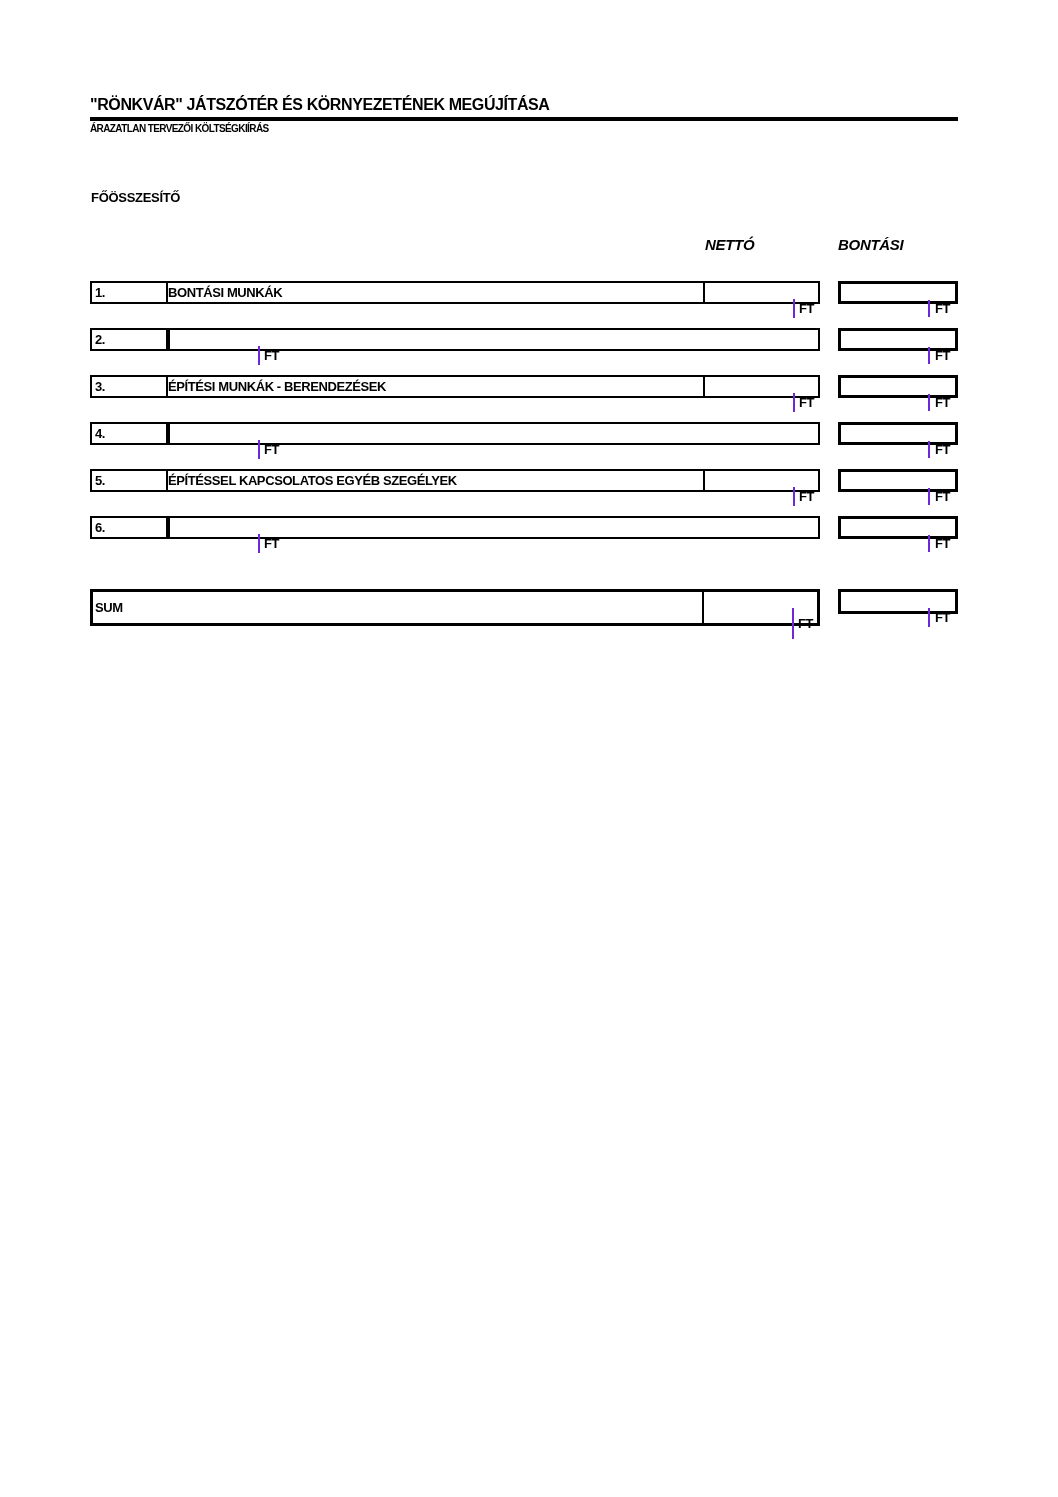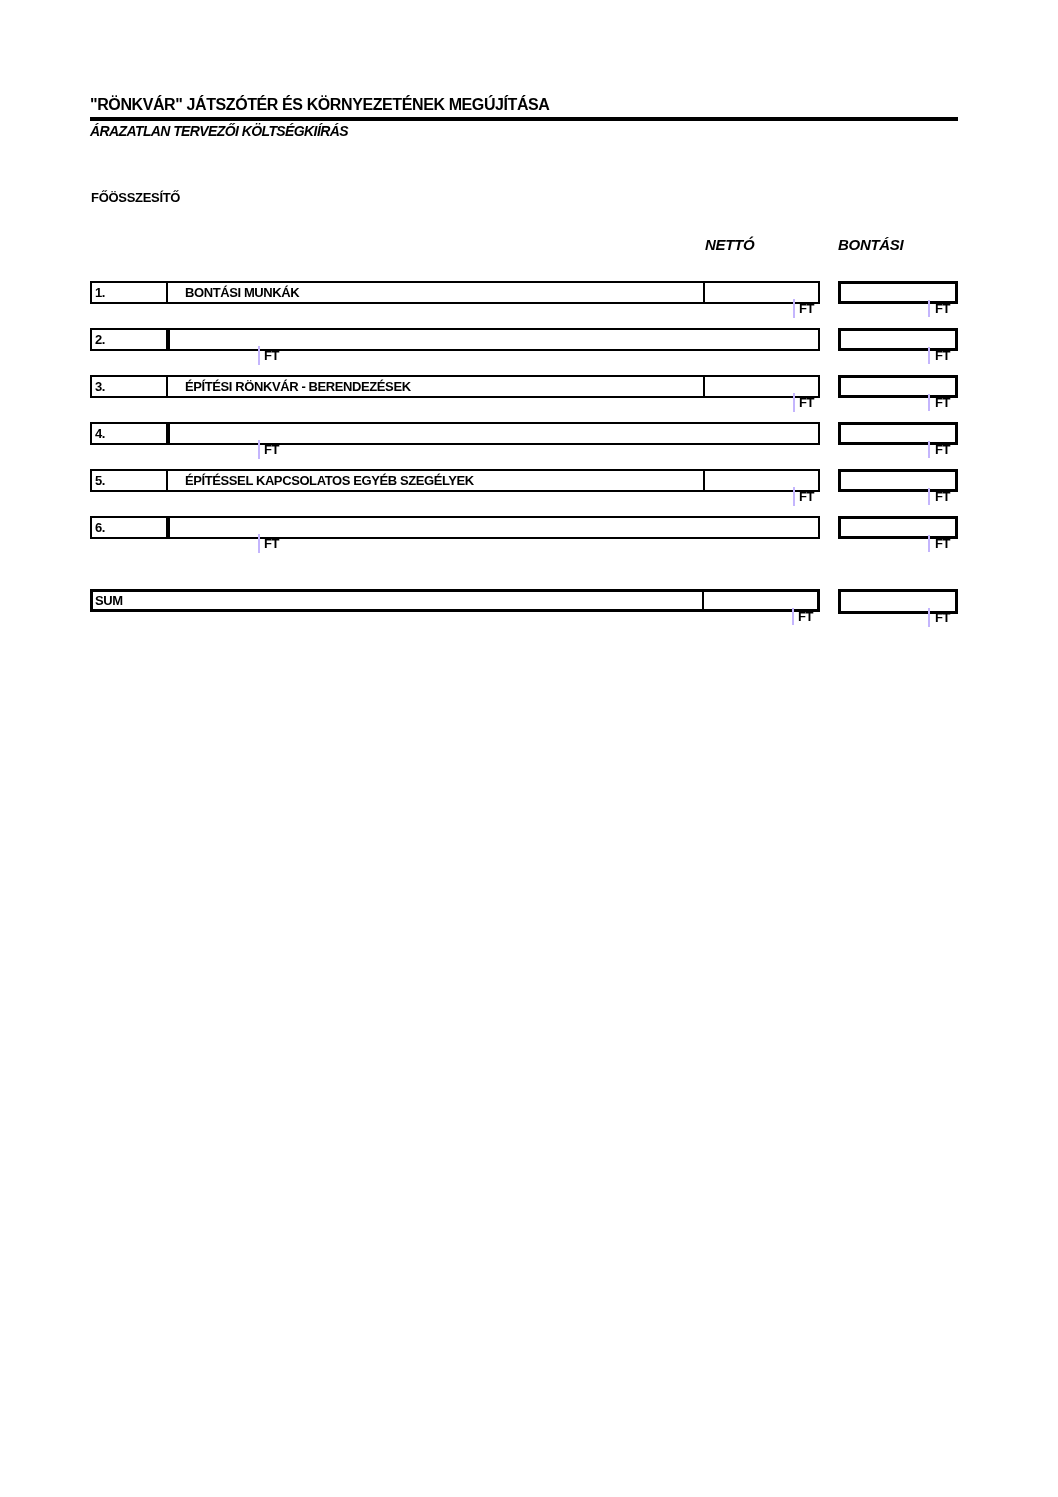--- a/index.html
+++ b/index.html
@@ -30,25 +30,24 @@
     left: 90px;
     top: 117px;
     width: 868px;
     height: 4px;
     background: #000000;
   }
   .doc-subtitle {
     position: absolute;
     left: 90px;
     top: 123px;
-    font-size: 14px;
+    font-size: 10px;
     font-weight: bold;
     letter-spacing: -0.6px;
     white-space: nowrap;
-    font-style: italic;
   }
   .section-heading {
     position: absolute;
     left: 91px;
     top: 190px;
     font-size: 13px;
     font-weight: bold;
     letter-spacing: -0.3px;
   }
   .col-head {
@@ -101,45 +100,45 @@
     white-space: nowrap;
     overflow: hidden;
   }
   .cell.num {
     width: 76px;
     border-right: 2px solid #000000;
     padding-left: 3px;
   }
   .cell.label {
     flex: 1;
-    padding-left: 17px;
+    padding-left: 0;
   }
   .cell.amount {
     width: 90px;
     border-left: 2px solid #000000;
     justify-content: flex-end;
     padding-right: 2px;
   }
   .cell.unit {
     width: 25px;
-    border-left: 2px solid #c4b5fd;
+    border-left: 2px solid #6d28d9;
     justify-content: center;
     margin-top: 32px;
   }
   .bruttobox .cell.amount {
     width: 89px;
     border-left: none;
     flex: 1;
   }
   .bruttobox .cell.unit {
     width: 27px;
   }
   .sum .mainbox {
     border-width: 3px;
-    height: 23px;
+    height: 37px;
   }
   .sum .bruttobox {
     height: 25px;
   }
   .sum .cell.label {
     padding-left: 2px;
   }
 </style>
 </head>
 <body>
@@ -176,21 +175,21 @@
     </div>
     <div class="bruttobox">
       <div class="cell amount"></div>
       <div class="cell unit">FT</div>
     </div>
   </div>
 
   <div class="row" style="top:375px">
     <div class="mainbox">
       <div class="cell num">3.</div>
-      <div class="cell label">ÉPÍTÉSI RÖNKVÁR - BERENDEZÉSEK</div>
+      <div class="cell label">ÉPÍTÉSI MUNKÁK - BERENDEZÉSEK</div>
       <div class="cell amount"></div>
       <div class="cell unit">FT</div>
     </div>
     <div class="bruttobox">
       <div class="cell amount"></div>
       <div class="cell unit">FT</div>
     </div>
   </div>
 
   <div class="row" style="top:422px">

